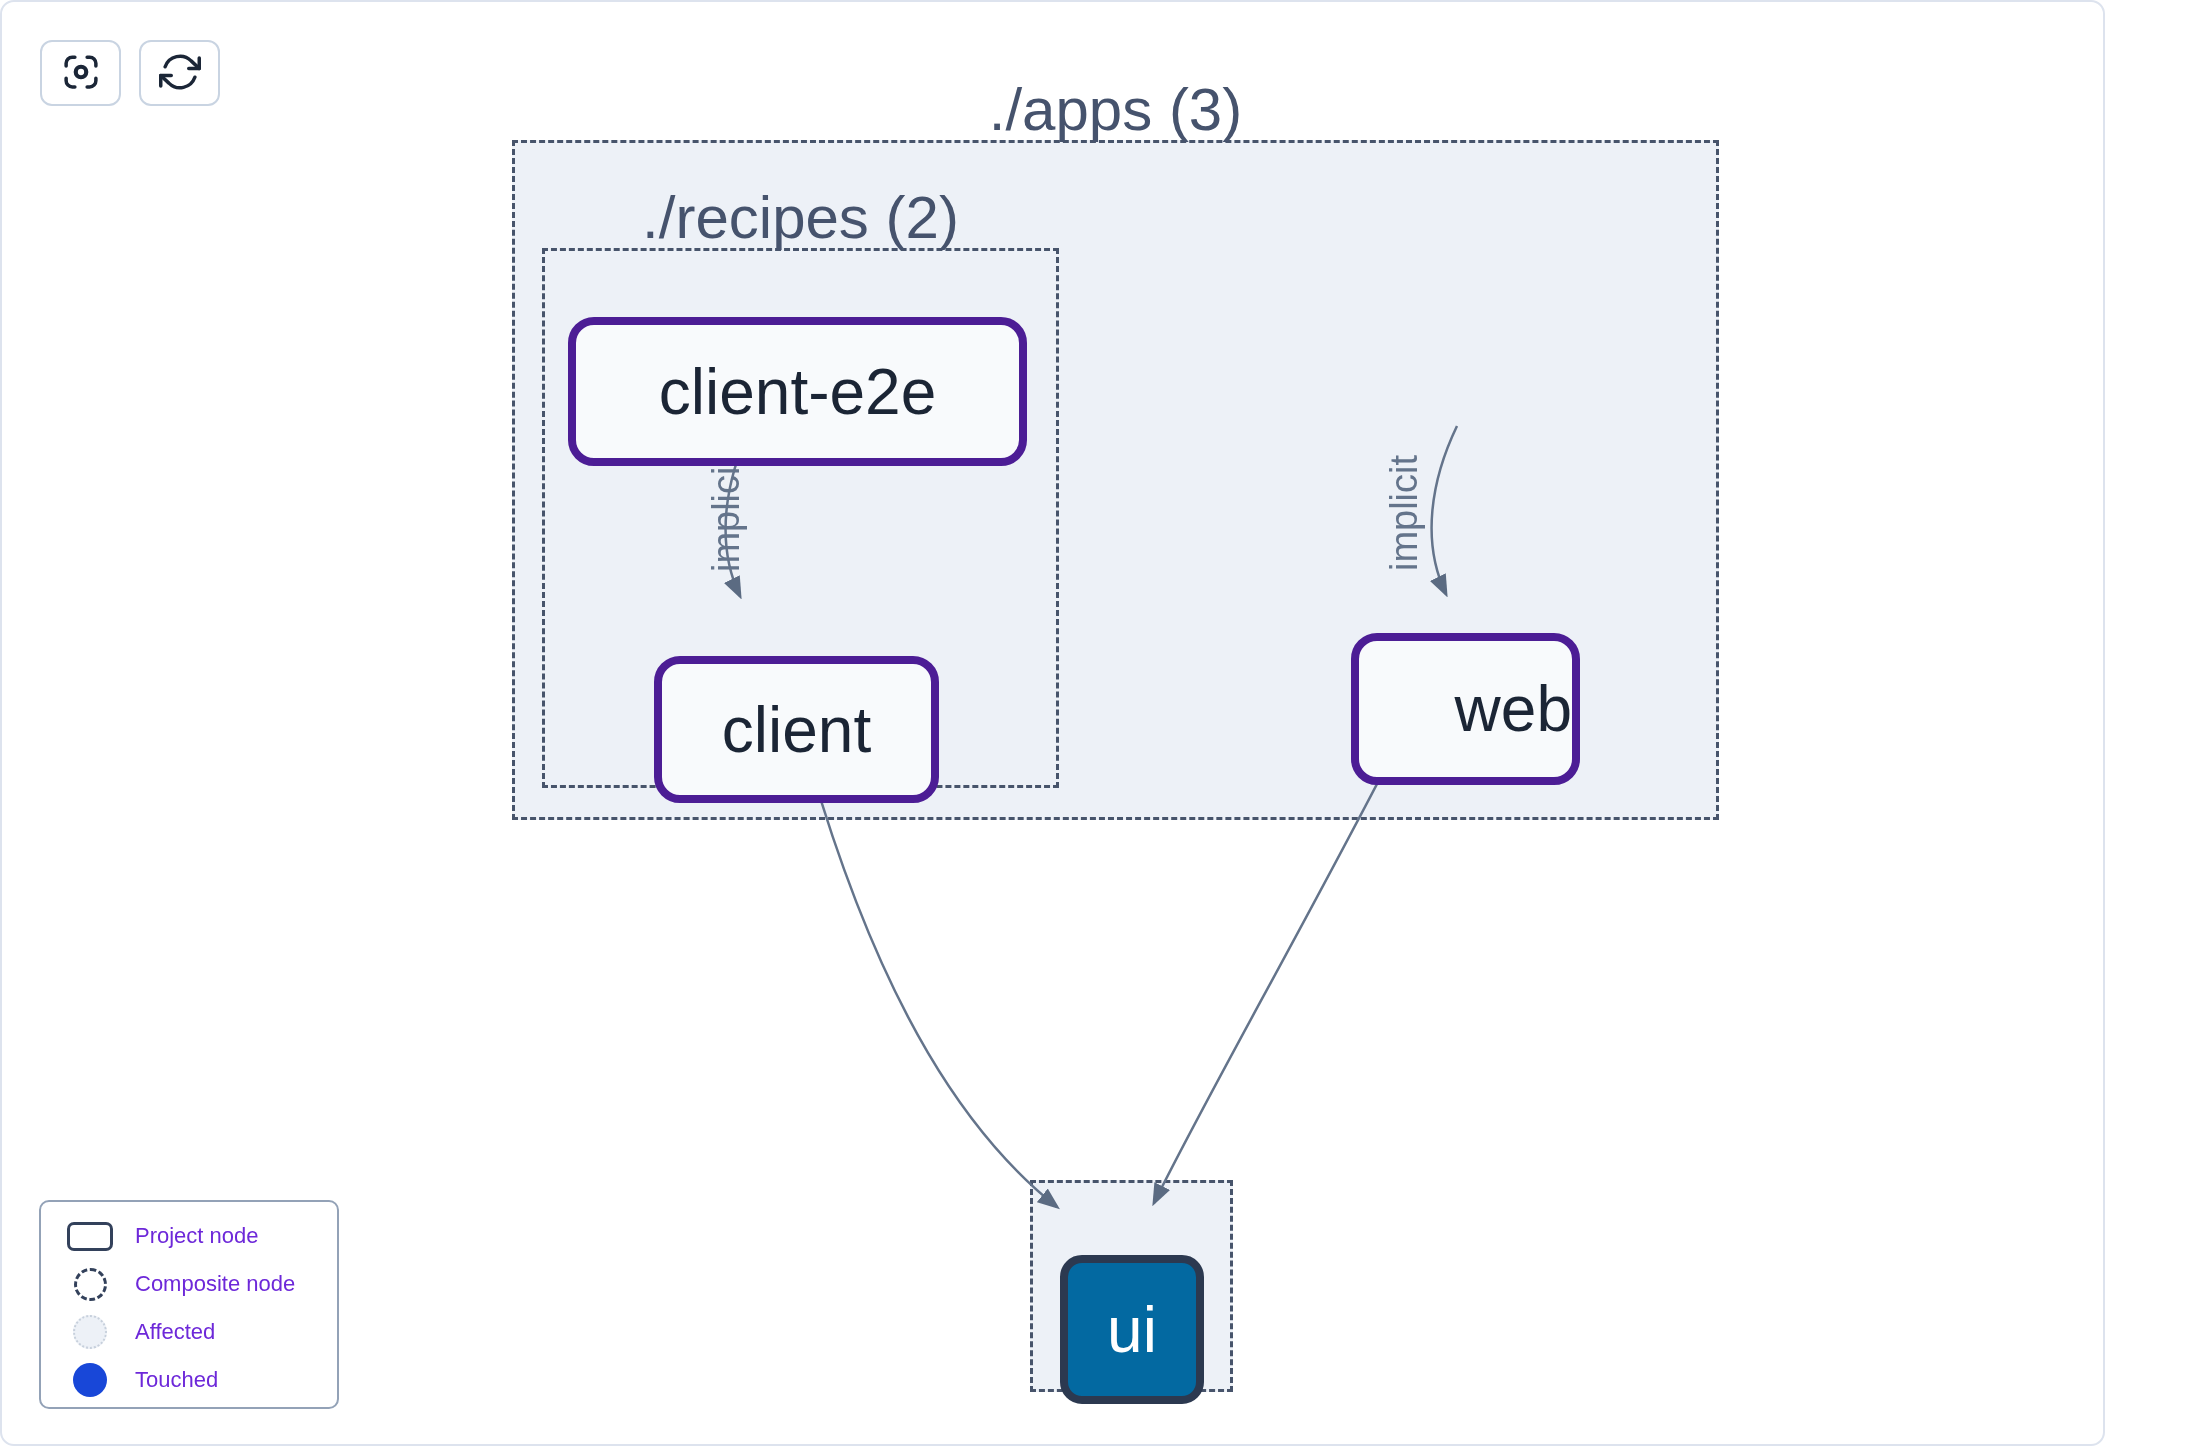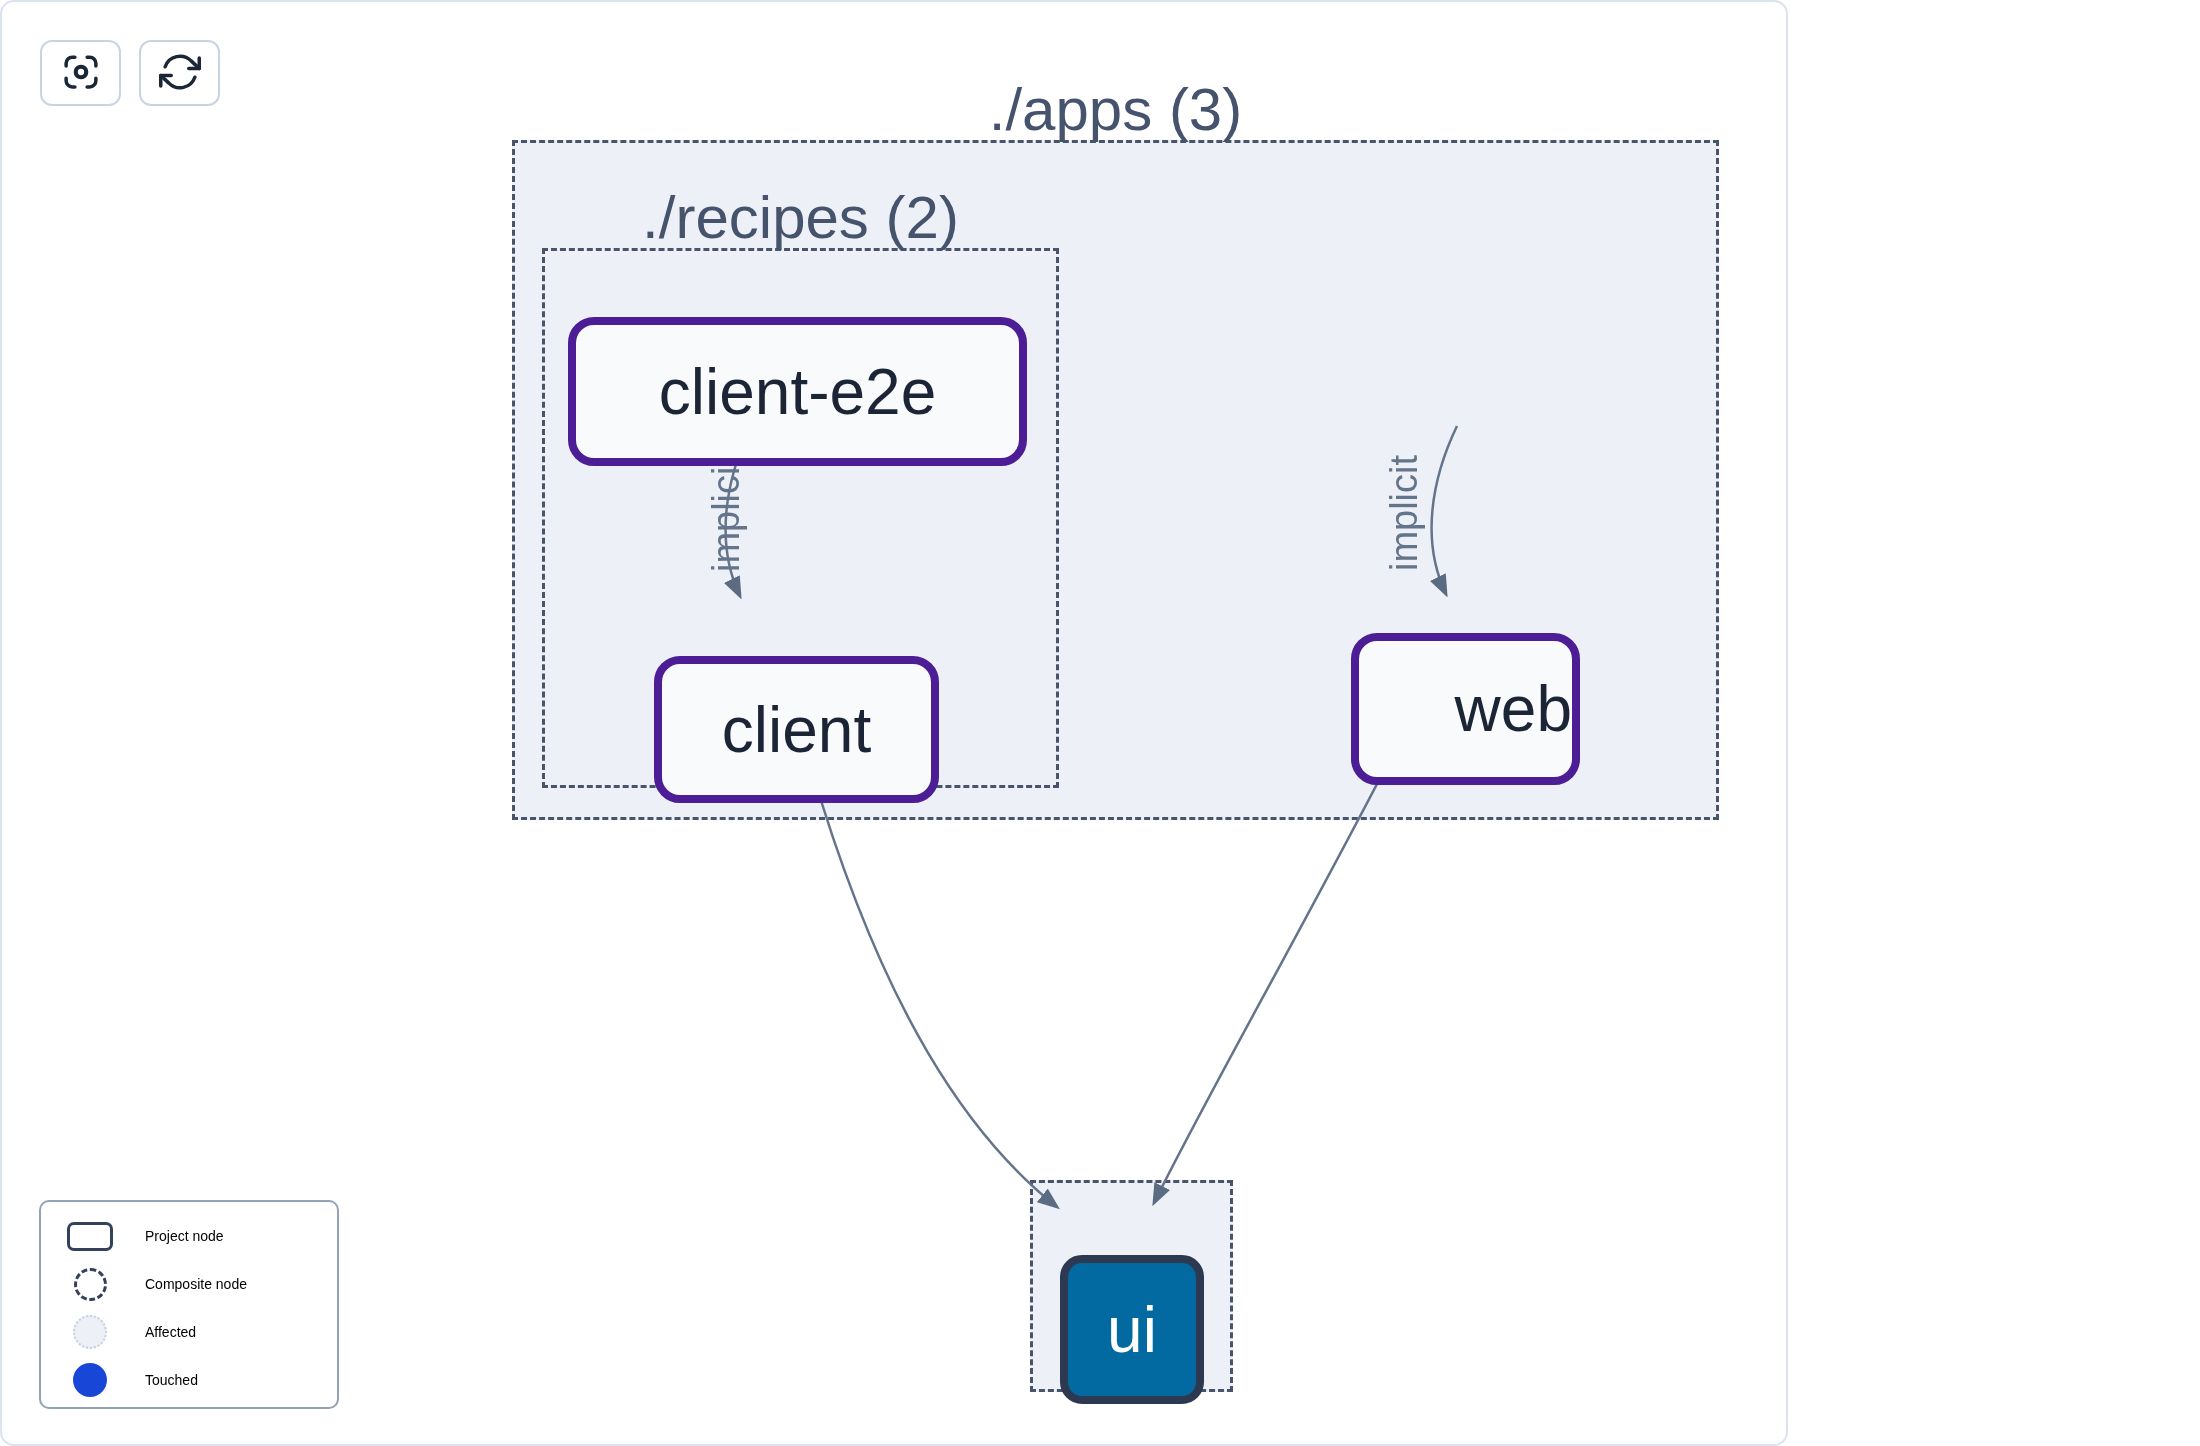--- a/index.html
+++ b/index.html
@@ -1,19 +1,19 @@
 <!DOCTYPE html>
 <html><head>
 <meta charset="utf-8">
 <style>
   html, body { margin: 0; padding: 0; background: #ffffff; }
   * { box-sizing: border-box; }
   .stage {
     position: relative;
-    width: 1788px;
+    width: 2105px;
     height: 1446px;
     background: #ffffff;
     border: 2px solid #dde3ee;
     border-radius: 14px;
     overflow: hidden;
     font-family: "Liberation Sans", "DejaVu Sans", sans-serif;
   }
 
   
   .tool-btn {
@@ -117,23 +117,23 @@
   .legend-row {
     height: 48px;
     display: flex; align-items: center;
   }
   .legend-swatch-cell {
     width: 46px;
     display: flex; align-items: center; justify-content: center;
     flex: none;
   }
   .legend-label {
-    margin-left: 32px;
-    font-size: 14px;
-    color: #000000;
+    margin-left: 22px;
+    font-size: 22px;
+    color: #6d28d9;
     white-space: nowrap;
   }
   .sw-project   { width: 48px; height: 29px; border: 3px solid #33415b; border-radius: 7px; background: #ffffff; }
   .sw-composite { width: 33px; height: 33px; border: 3px dashed #33415b; border-radius: 50%; background: #ffffff; }
   .sw-affected  { width: 34px; height: 34px; border: 2px dotted #c7d0dc; border-radius: 50%; background: #edf1f7; }
   .sw-touched   { width: 34px; height: 34px; border-radius: 50%; background: #1847d8; }
 </style>
 </head>
 <body>
 

